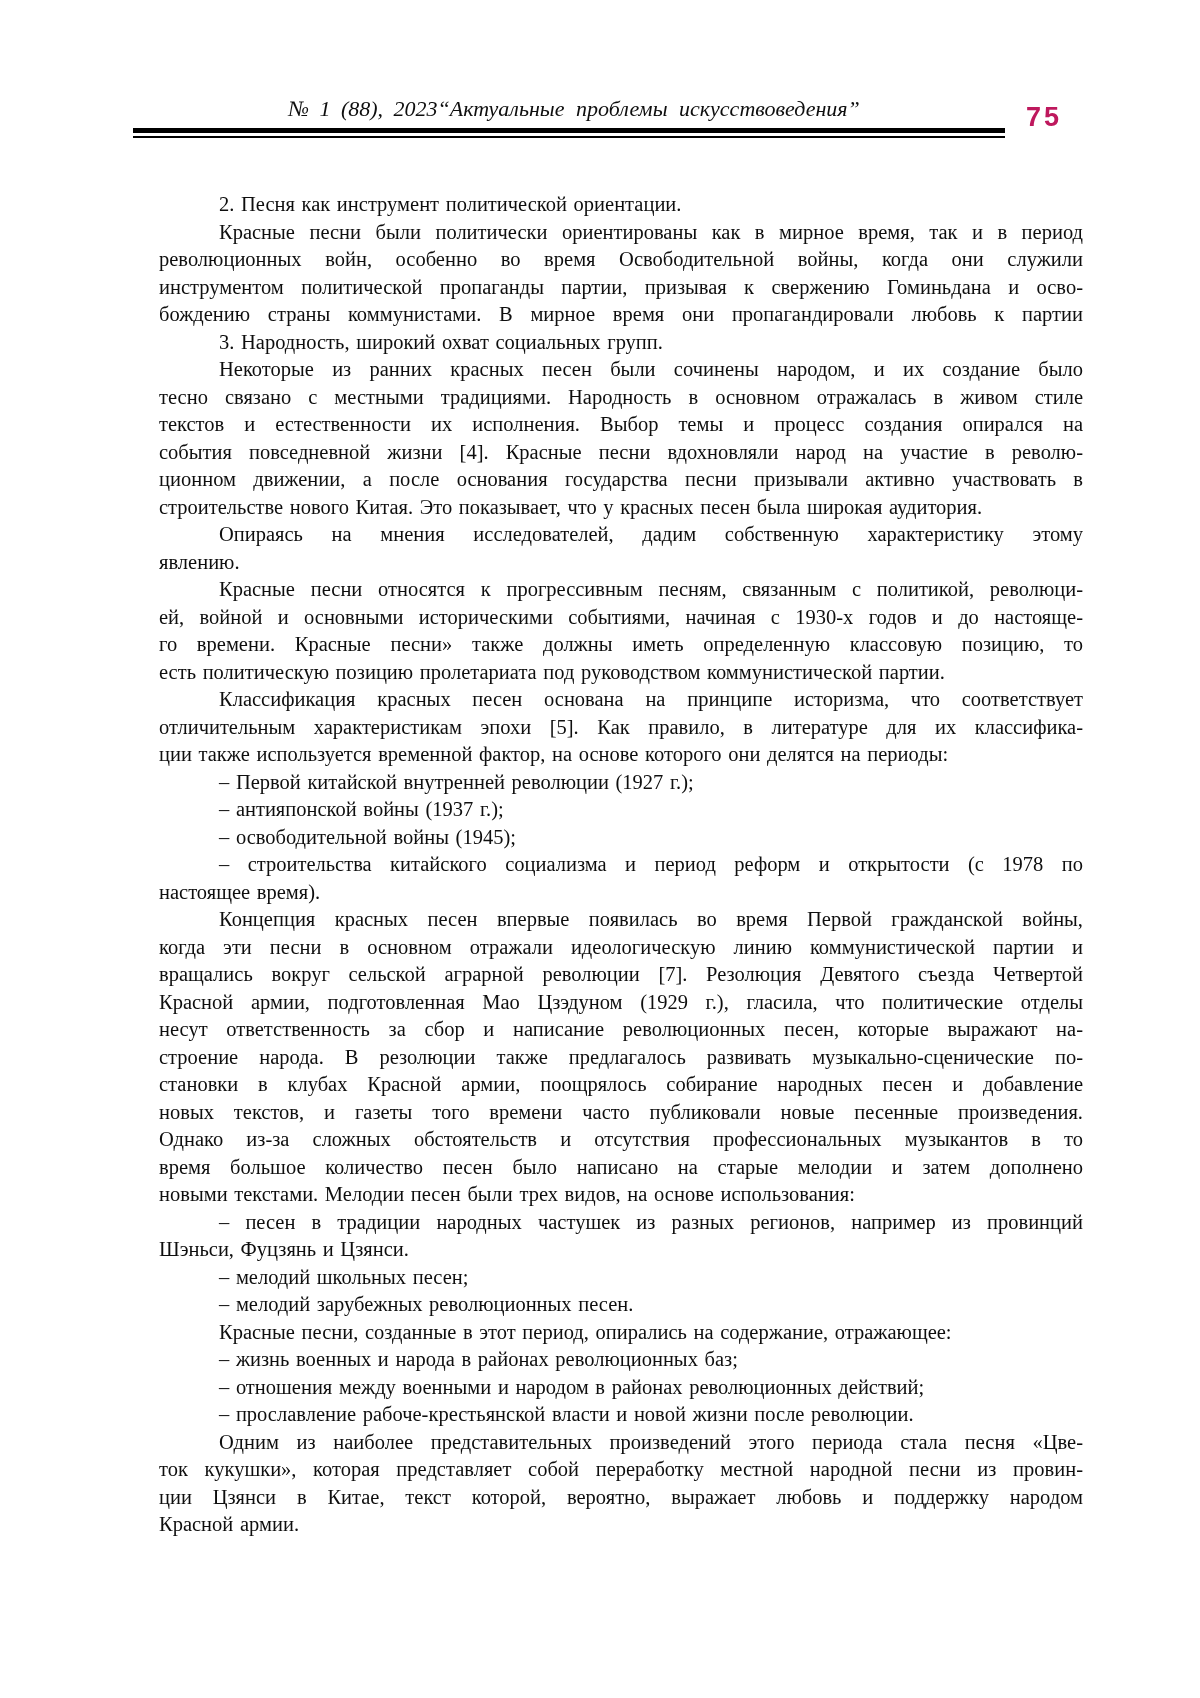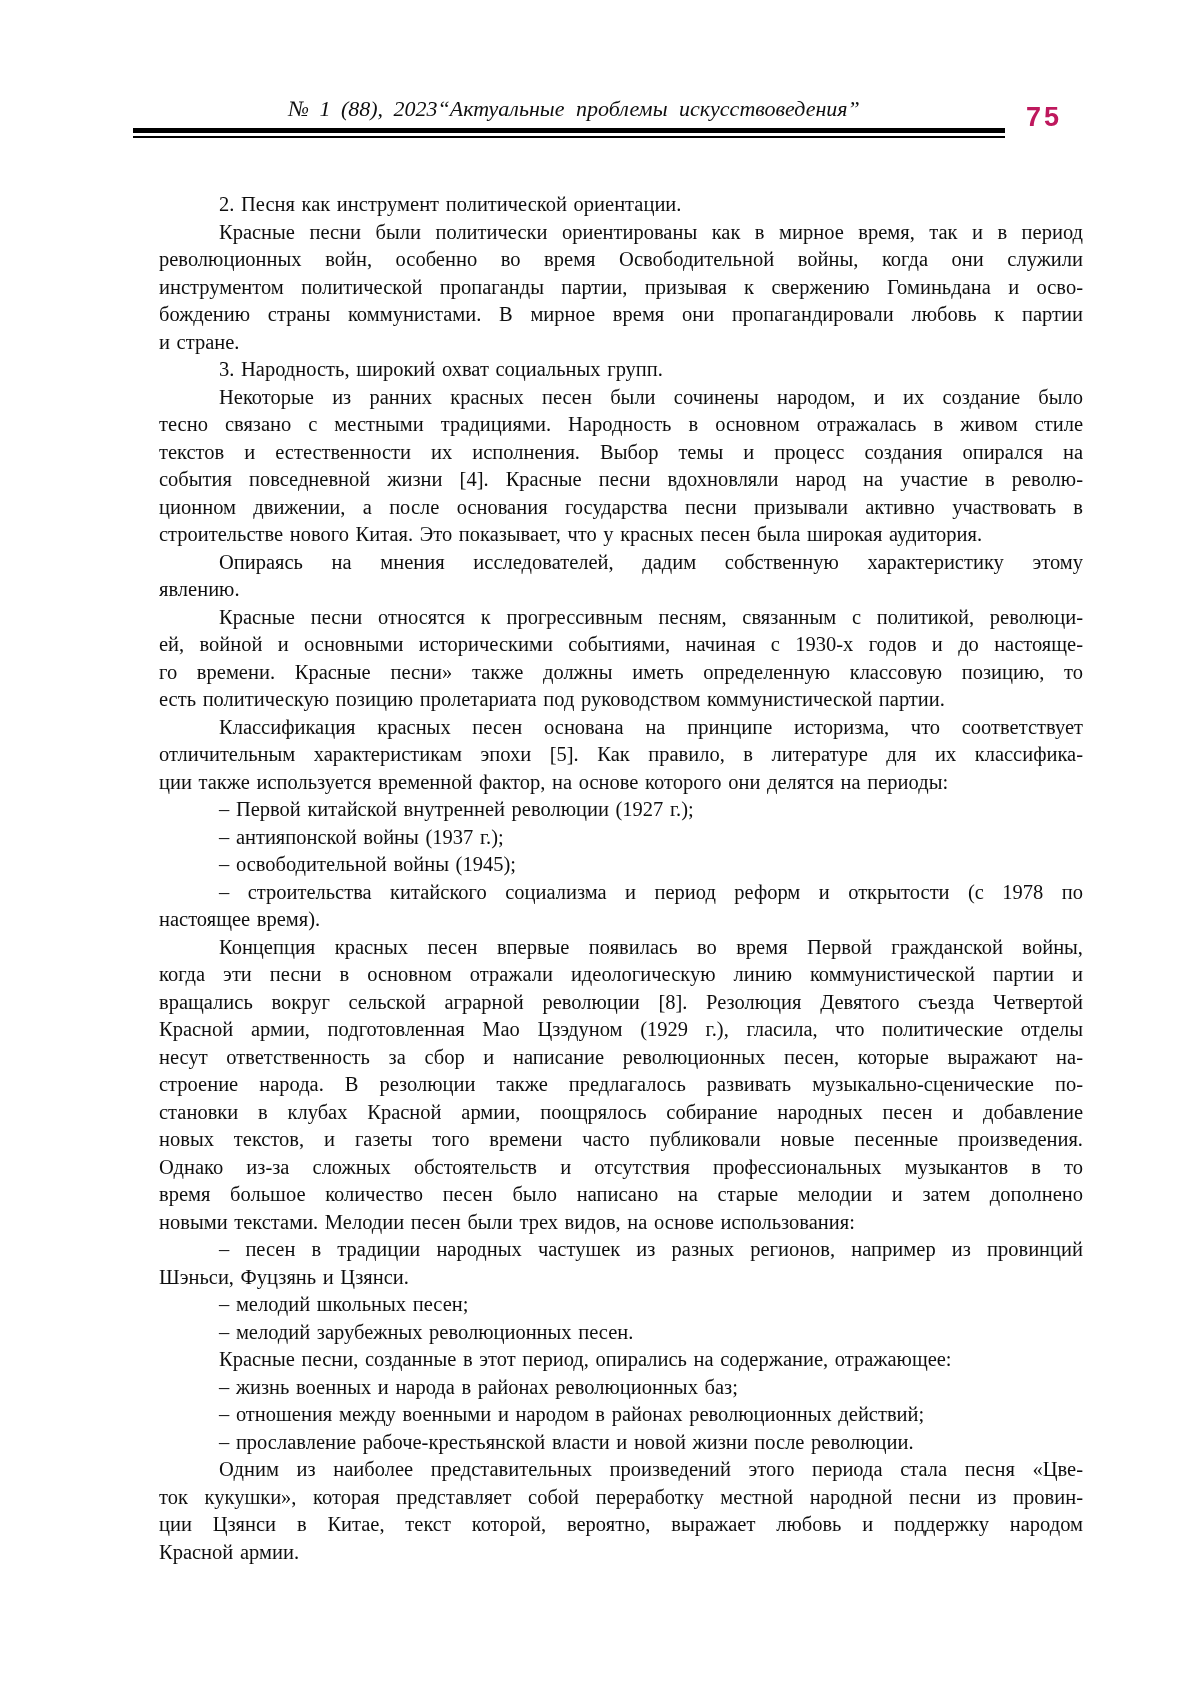--- a/index.html
+++ b/index.html
@@ -100,21 +100,20 @@
 
   <div class="article-body">
       <div class="para">
         <div class="line first">2. Песня как инструмент политической ориентации.</div>
       </div>
       <div class="para">
         <div class="line first just">Красные песни были политически ориентированы как в мирное время, так и в период</div>
         <div class="line just">революционных войн, особенно во время Освободительной войны, когда они служили</div>
         <div class="line just">инструментом политической пропаганды партии, призывая к свержению Гоминьдана и осво-</div>
         <div class="line just">бождению страны коммунистами. В мирное время они пропагандировали  любовь к партии</div>
-        <div class="line">и стране.</div>
       </div>
       <div class="para">
         <div class="line first">3. Народность, широкий охват социальных групп.</div>
       </div>
       <div class="para">
         <div class="line first just">Некоторые из ранних красных песен были сочинены народом, и их создание было</div>
         <div class="line just">тесно связано с местными традициями. Народность в основном отражалась в живом стиле</div>
         <div class="line just">текстов и естественности их исполнения. Выбор темы и процесс создания опирался на</div>
         <div class="line just">события повседневной жизни [4]. Красные песни вдохновляли народ на участие в револю-</div>
         <div class="line just">ционном движении, а после основания государства песни призывали активно участвовать в</div>
@@ -144,21 +143,21 @@
       <div class="para">
         <div class="line first">– освободительной войны (1945);</div>
       </div>
       <div class="para">
         <div class="line first just">– строительства китайского социализма и период реформ и открытости (с 1978 по</div>
         <div class="line">настоящее время).</div>
       </div>
       <div class="para">
         <div class="line first just">Концепция красных песен впервые появилась во время Первой гражданской войны,</div>
         <div class="line just">когда эти песни в основном отражали идеологическую линию коммунистической партии и</div>
-        <div class="line just">вращались вокруг сельской аграрной революции [8]. Резолюция Девятого съезда Четвертой</div>
+        <div class="line just">вращались вокруг сельской аграрной революции [7]. Резолюция Девятого съезда Четвертой</div>
         <div class="line just">Красной армии, подготовленная Мао Цзэдуном (1929 г.), гласила, что политические отделы</div>
         <div class="line just">несут ответственность за сбор и написание революционных песен, которые выражают на-</div>
         <div class="line just">строение народа. В резолюции также предлагалось развивать музыкально-сценические по-</div>
         <div class="line just">становки в клубах Красной армии, поощрялось собирание народных песен и добавление</div>
         <div class="line just">новых текстов, и газеты того времени часто публиковали новые песенные произведения.</div>
         <div class="line just">Однако из-за сложных обстоятельств и отсутствия профессиональных музыкантов в то</div>
         <div class="line just">время большое количество песен было написано на старые мелодии и затем дополнено</div>
         <div class="line">новыми текстами. Мелодии песен были трех видов, на основе использования:</div>
       </div>
       <div class="para">

